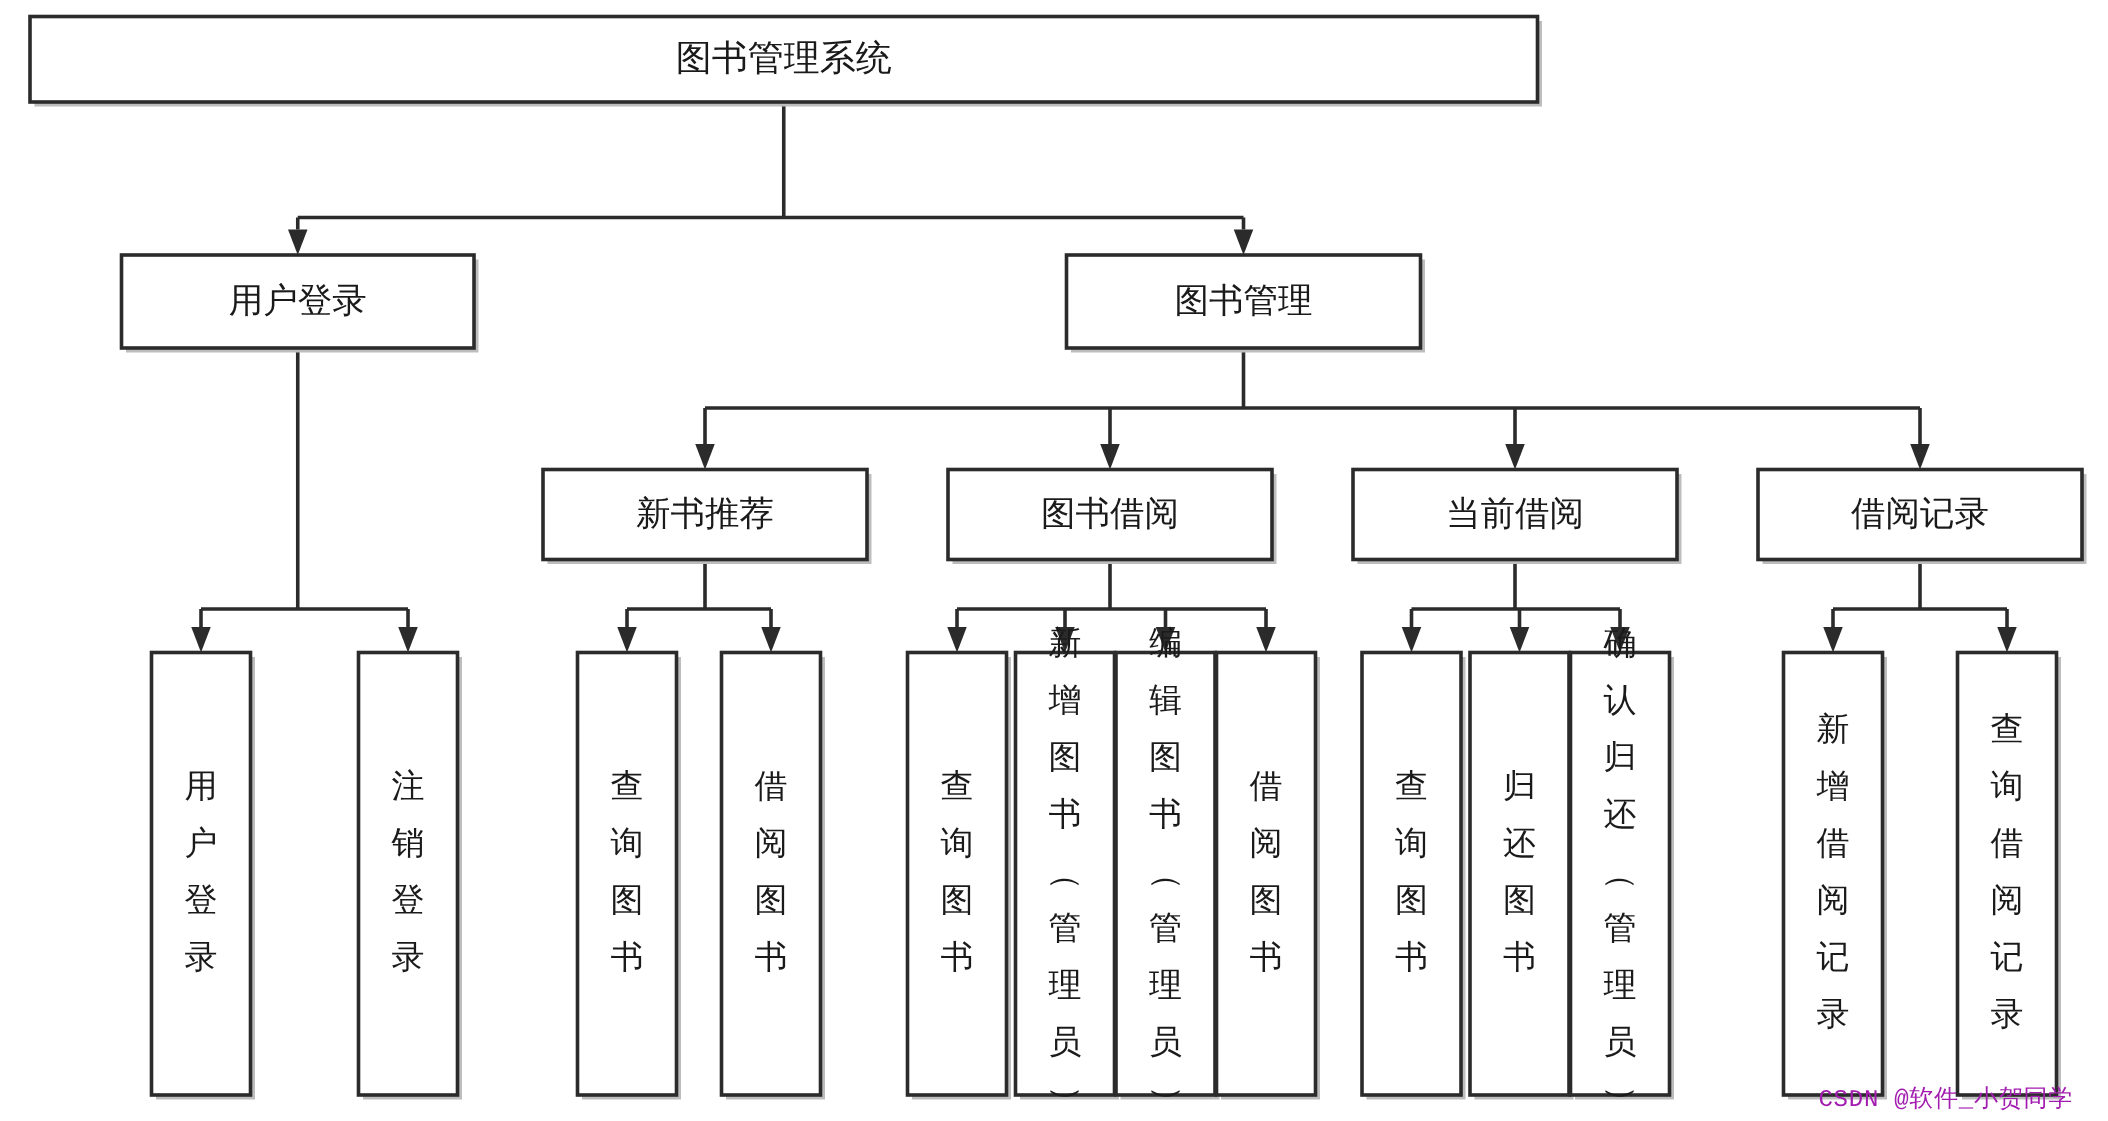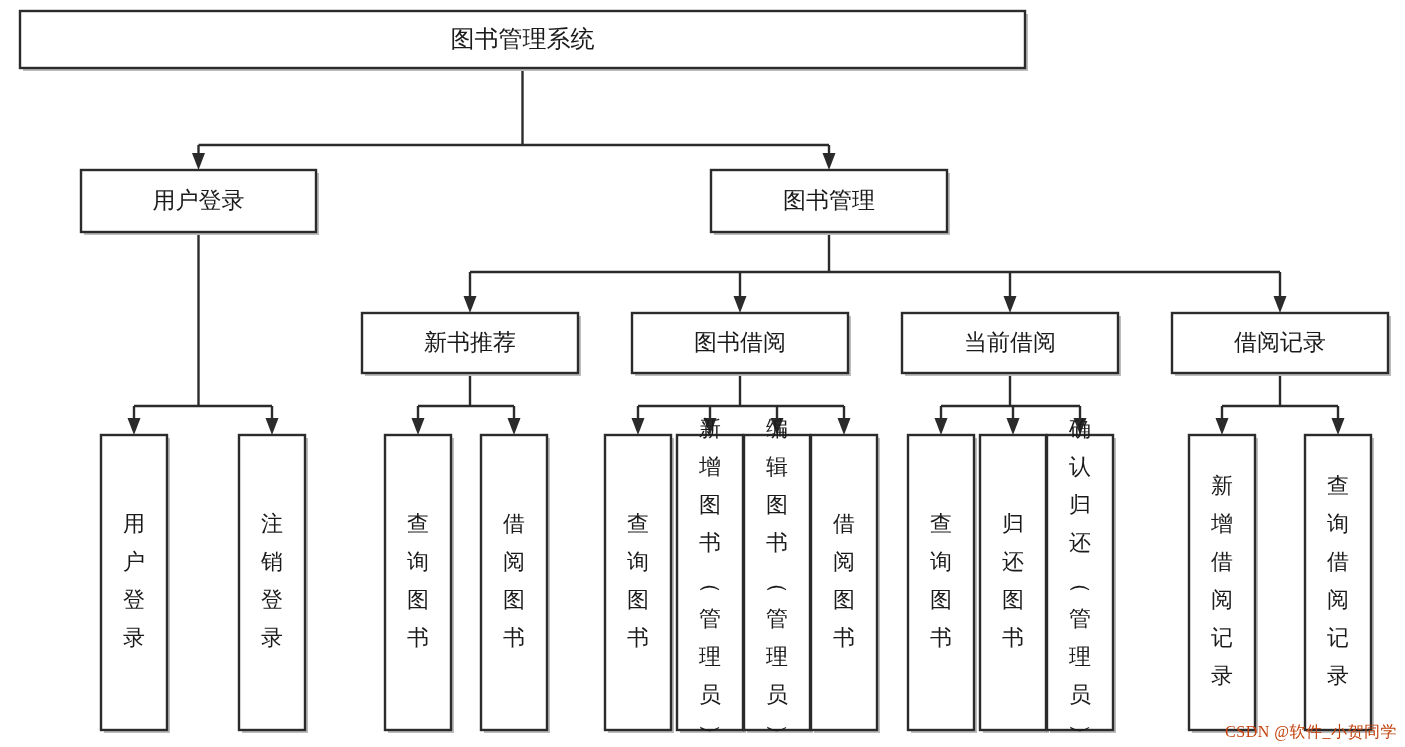--- a/index.html
+++ b/index.html
@@ -33,25 +33,25 @@
     font-family:"Liberation Sans","DejaVu Sans",sans-serif;
     text-anchor:middle;
     dominant-baseline:middle;
   }
   .label-h{font-size:23px;}
   .label-root{font-size:24px;}
   .label-v{font-size:22px;}
 
   .watermark{
     position:absolute;
-    right:8px;
+    right:23px;
     bottom:4px;
-    font-family:Liberation Serif, serif;
+    font-family:Liberation Mono, monospace;
     font-size:16px;
-    color:#c2410c;
+    color:#a21caf;
     white-space:nowrap;
     pointer-events:none;
     letter-spacing:0.5px;
   }
 </style>
 </head>
 <body>
 
 <svg id="diagram" viewBox="0 0 1405 747" xmlns="http://www.w3.org/2000/svg">
   <g id="connectors">

